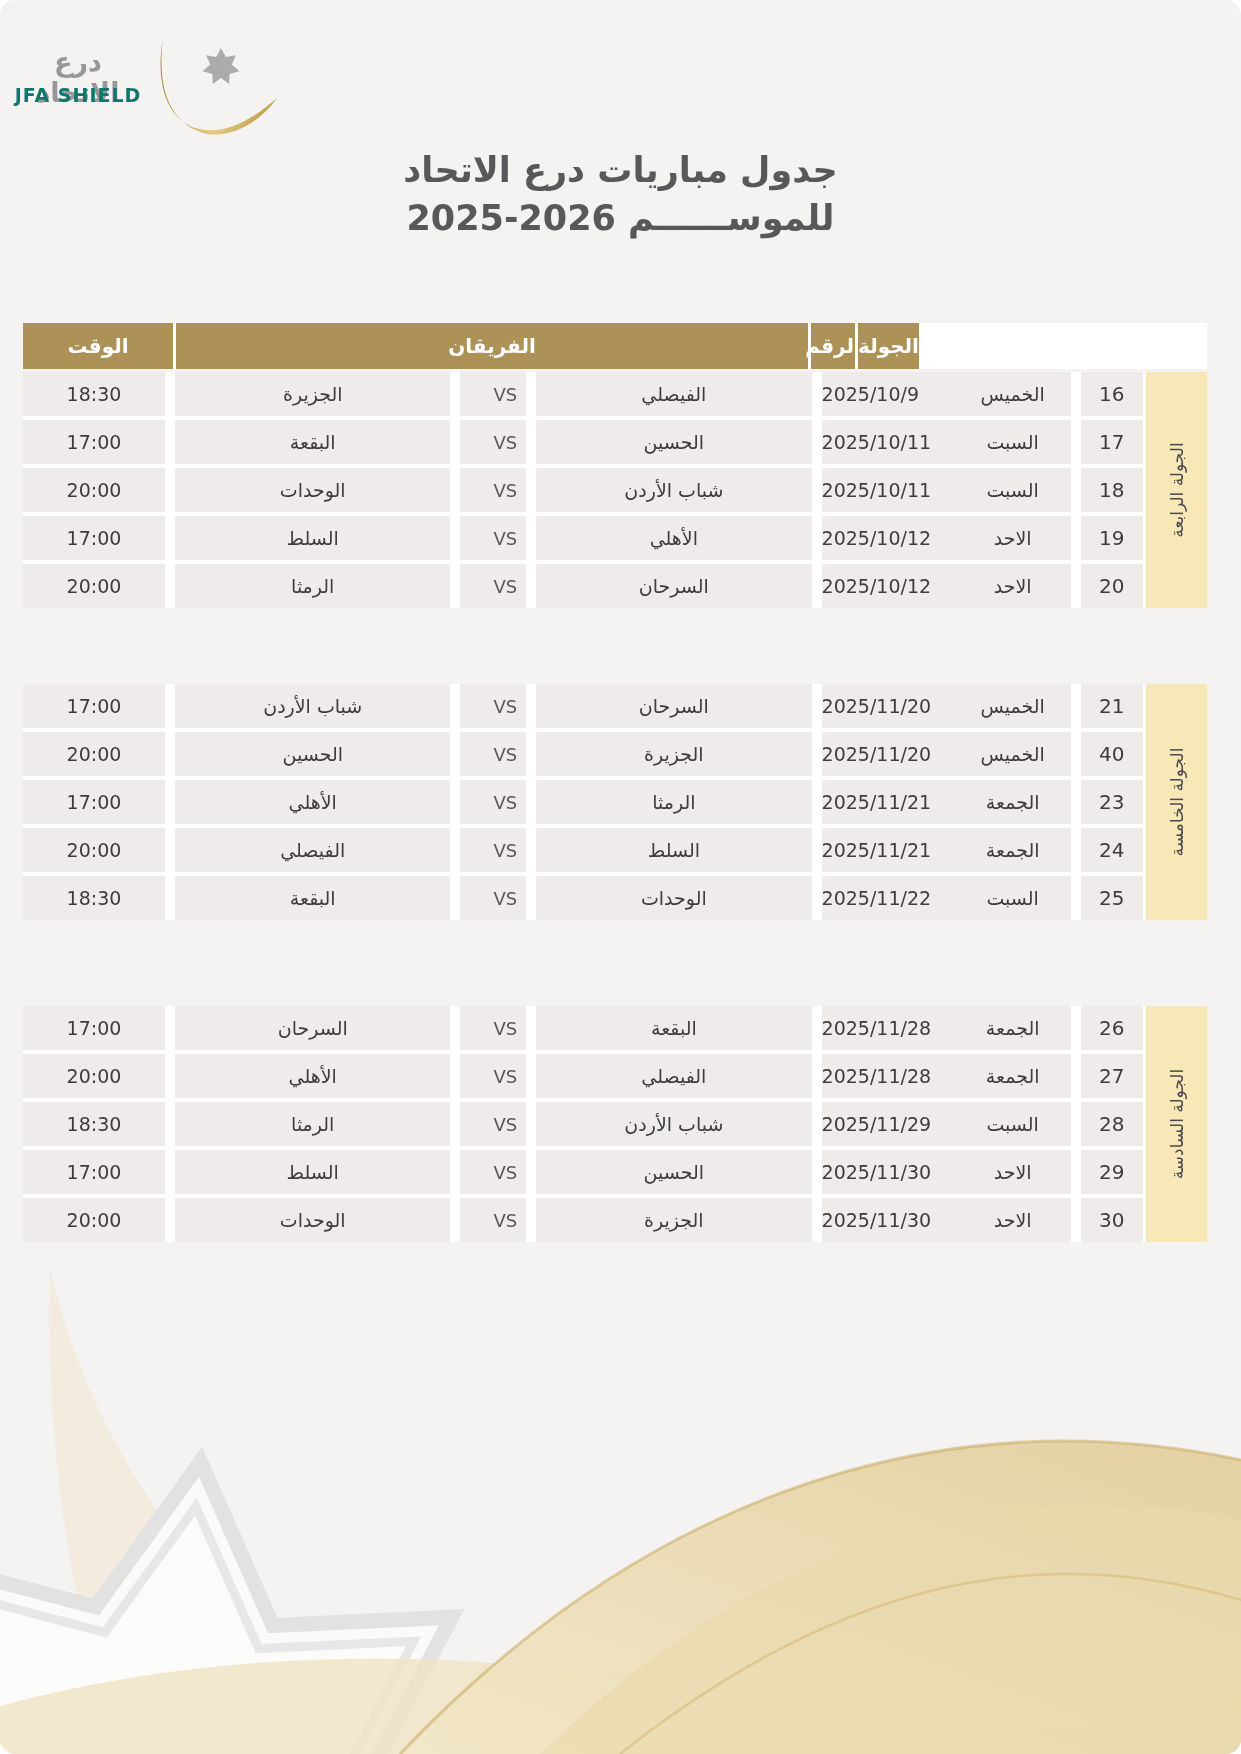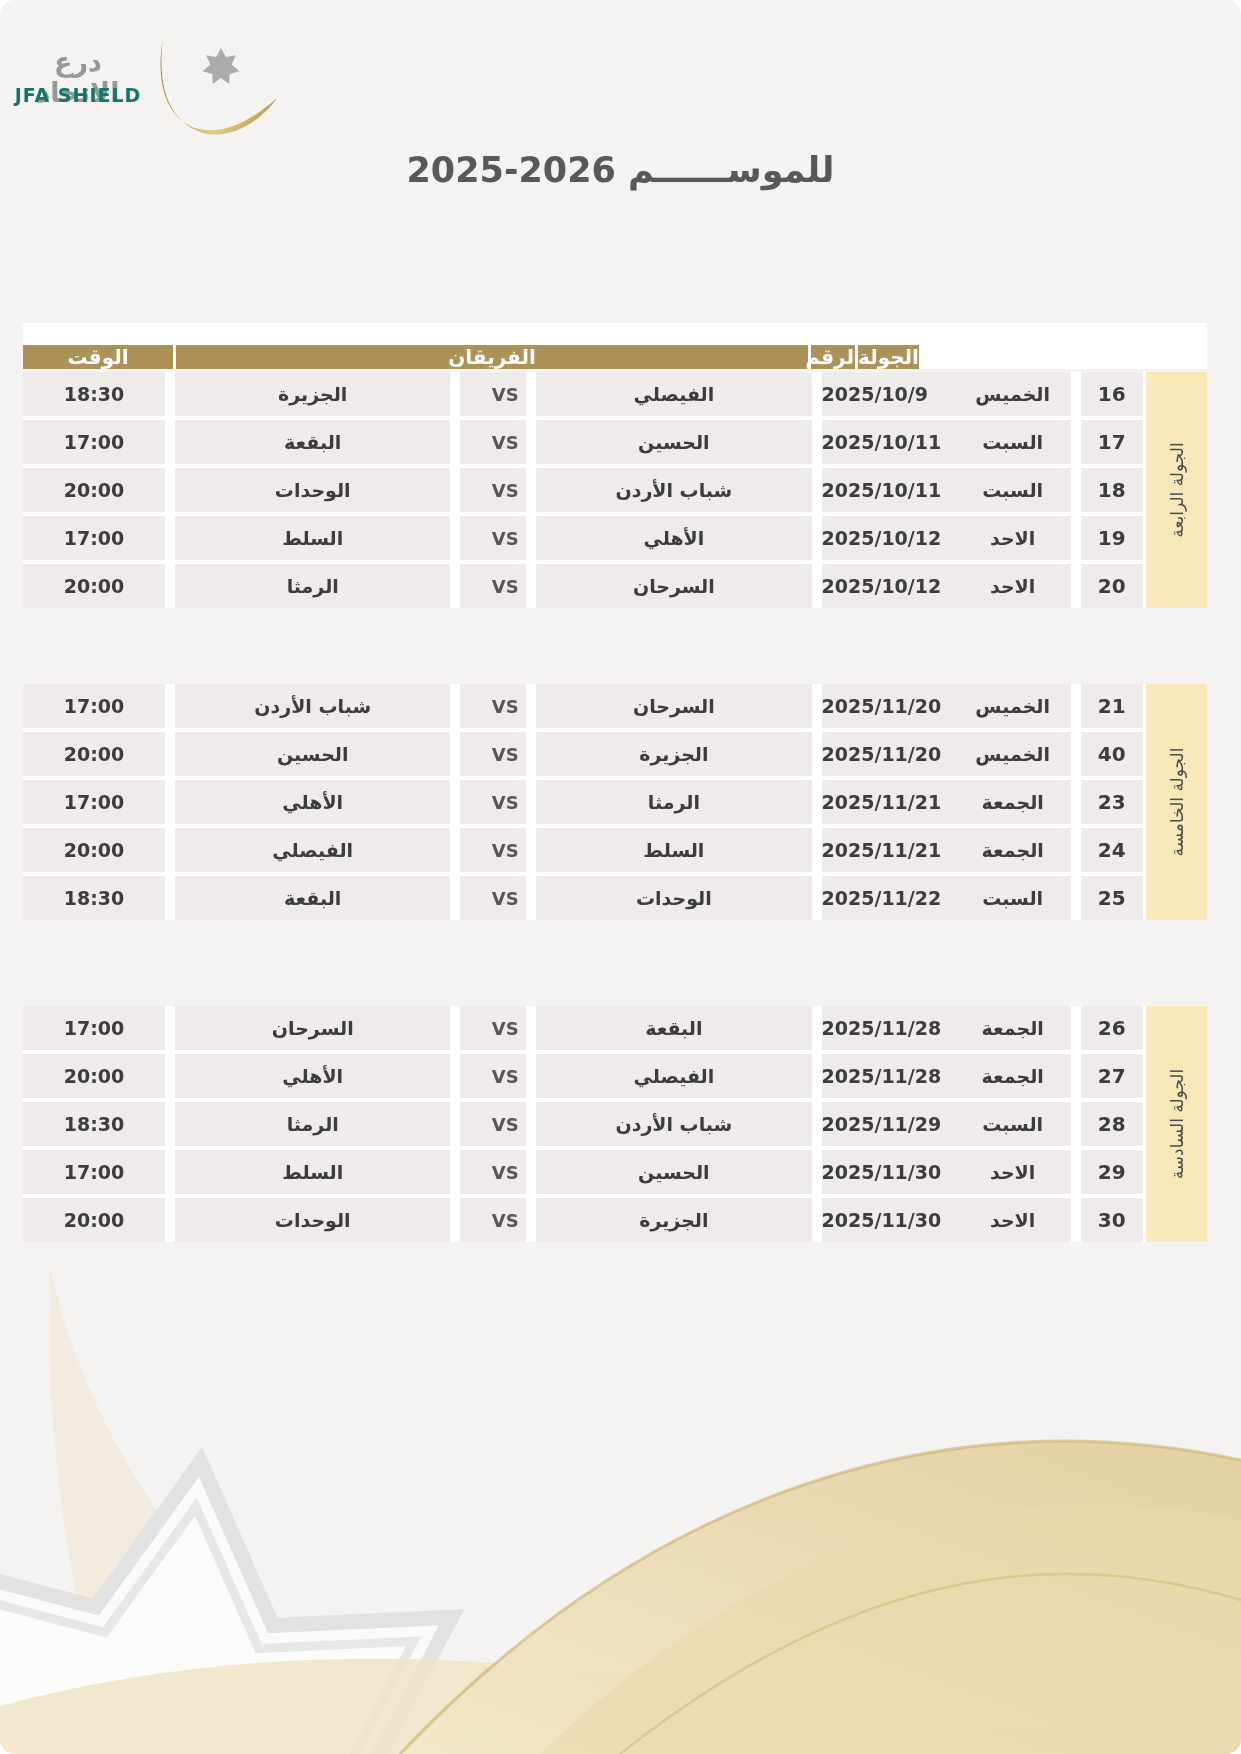--- a/index.html
+++ b/index.html
@@ -14,28 +14,28 @@
   .logo svg{position:absolute; left:0; top:0;}
   .logo-ar{position:absolute; left:8px; top:46px; width:140px; text-align:center;
     direction:rtl; font-size:27px; font-weight:bold; color:#97979a;}
   .logo-en{position:absolute; left:8px; top:84px; width:140px; text-align:center;
     font-size:19px; font-weight:bold; letter-spacing:1px; color:#0f766e;}
   
   .title{position:absolute; left:0; top:146px; width:100%; text-align:center; direction:rtl;
     color:#58585a; font-weight:bold; font-size:35px; line-height:48px;}
   
   .schedule{position:absolute; left:23px; top:323px; width:1184px; direction:ltr;}
-  .thead{display:flex; gap:3px; height:46px; background:#fff; margin-bottom:3px;align-items:flex-end;}
+  .thead{display:flex; gap:3px; height:46px; background:#fff; margin-bottom:3px;}
   .th{background:#ad9257; color:#ffffff; font-weight:bold; font-size:20px; direction:rtl;
     display:flex; align-items:center; justify-content:center;}
   .w-time{width:150px;} .w-teams{width:632px;} .w-date{width:263px;} .w-no{width:44px;} .w-round{width:61px;}
   .group{display:flex; gap:3px; align-items:stretch; background:#fff;}
   .group.g1{margin-top:0;} .group.g2{margin-top:76px;} .group.g3{margin-top:86px;}
   .rows{display:flex; flex-direction:column; gap:4px; width:1120px; background:#fff;}
-  .row{display:flex; gap:10px; height:44px; background:#fff;font-weight:bold;}
+  .row{display:flex; gap:10px; height:44px; background:#fff;}
   .cell{background:#efebeb; color:#3c3c3e; display:flex; align-items:center; justify-content:center;
     font-size:19px; direction:rtl;}
   .c-time{width:150px; direction:ltr;}
   .c-team{width:291px;}
   .c-vs{width:44px; color:#56565a; font-size:18px; direction:ltr;padding-left:24px;}
   .c-date{width:263px; direction:ltr;}
   .c-date .d-date{flex:1.15; text-align:left; direction:ltr;}
   .c-date .d-day{flex:1; text-align:center; direction:rtl;}
   .c-no{width:66px; font-size:20px; direction:ltr;}
   .round-cell{width:61px; background:#f8e8b8; position:relative;}
@@ -84,20 +84,21 @@
         </linearGradient>
       </defs>
       <path d="M163,38 C148,125 205,162 277,98 C258,126 224,141 200,132 C172,121 156,92 163,38 Z" fill="url(#cres)"></path>
       <polygon points="221,48 225.8,57.1 235.9,55.2 231.7,64.6 239.5,71.2 229.6,73.9 229.2,84.1 221,78 212.8,84.1 212.4,73.9 202.5,71.2 210.3,64.6 206.1,55.2 216.2,57.1" fill="#ababae"></polygon>
     </svg>
     <div class="logo-ar">درع الاتحاد</div>
     <div class="logo-en">JFA SHIELD</div>
   </div>
 
   <div class="title">
+    <div>جدول مباريات درع الاتحاد</div>
     <div>للموســــــم 2026-2025</div>
   </div>
 
   <section class="schedule">
     <div class="thead">
       <div class="th w-time">الوقت</div>
       <div class="th w-teams">الفريقان</div>
       <div class="th w-no">الرقم</div>
       <div class="th w-round">الجولة</div>
     </div>

